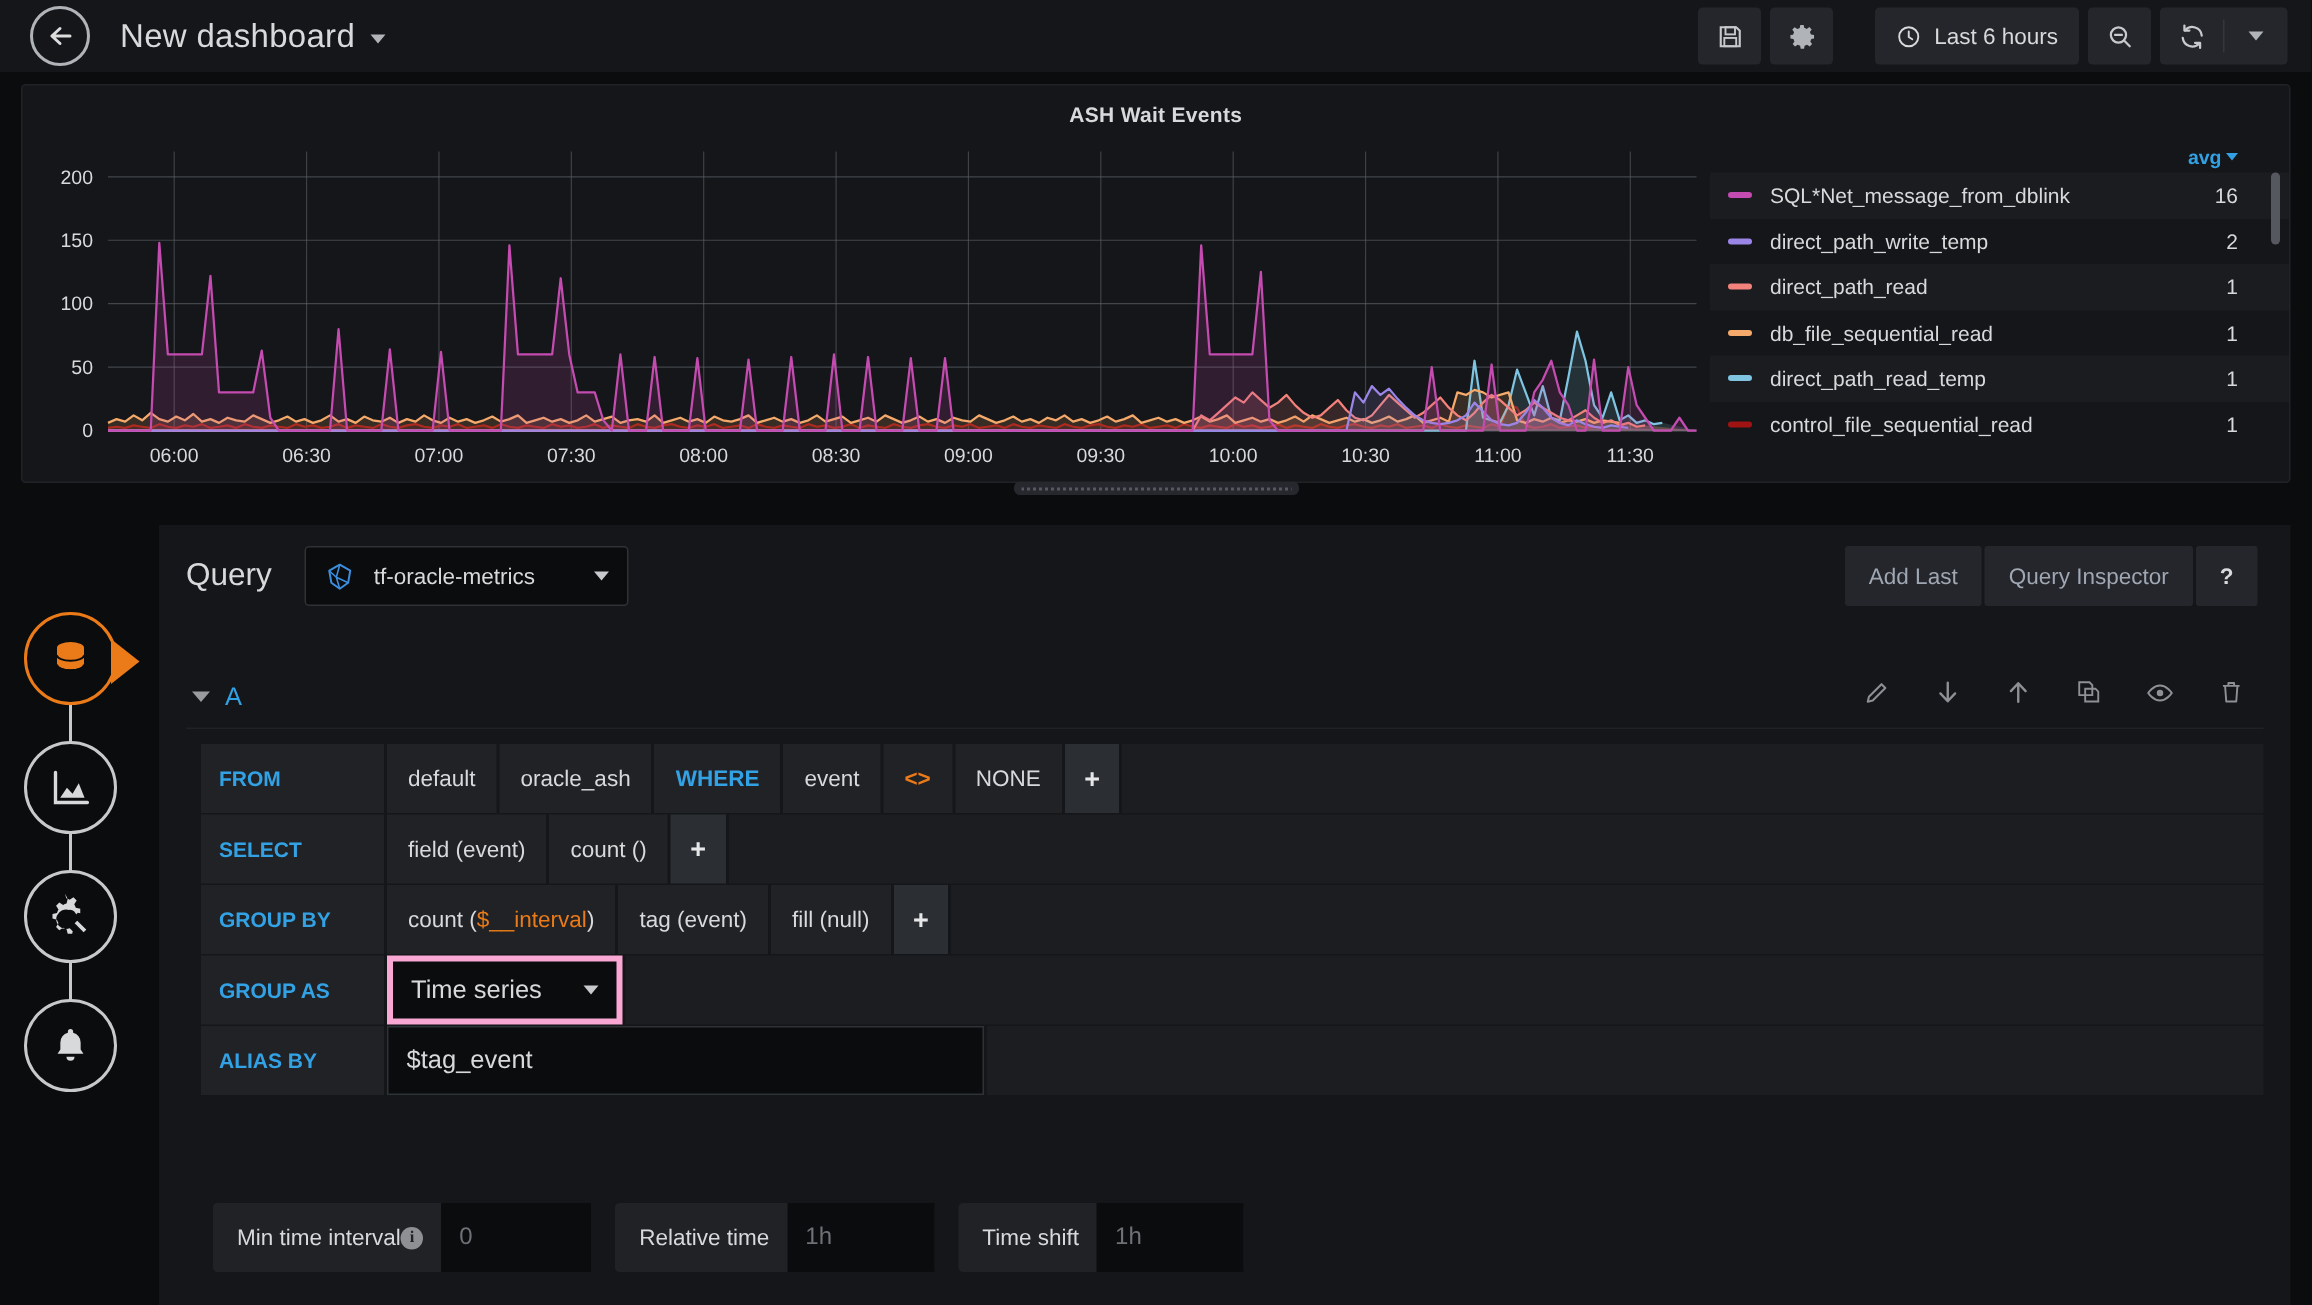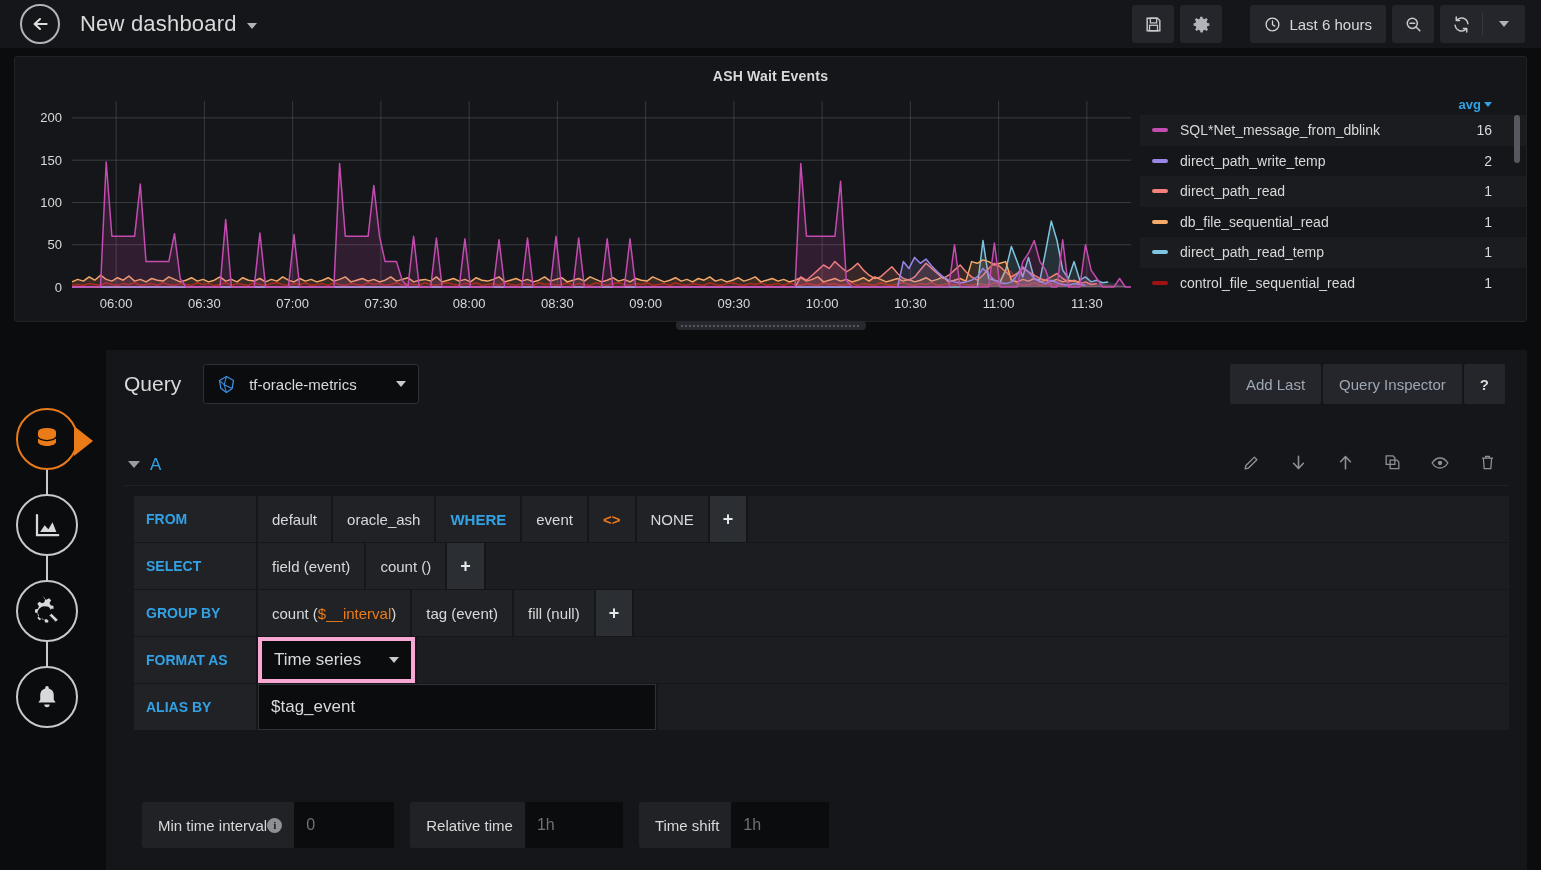--- a/index.html
+++ b/index.html
@@ -505,21 +505,21 @@
           <span class="v">$__interval</span>
           <span>)</span>
         </div>
       <div class="qseg">tag (event)</div>
       <div class="qseg">fill (null)</div>
       <div class="qseg plus">+</div>
       <div class="qfill"></div>
     </div>
 
     <div class="qline">
-      <div class="qkey">FORMAT AS</div>
+      <div class="qkey">GROUP AS</div>
       <div class="qselect">
         <span>Time series</span>
         <span class="caret-small"></span>
       </div>
       <div class="qfill"></div>
     </div>
 
     <div class="qline">
       <div class="qkey">ALIAS BY</div>
       <input class="qinput" value="$tag_event" style="">

